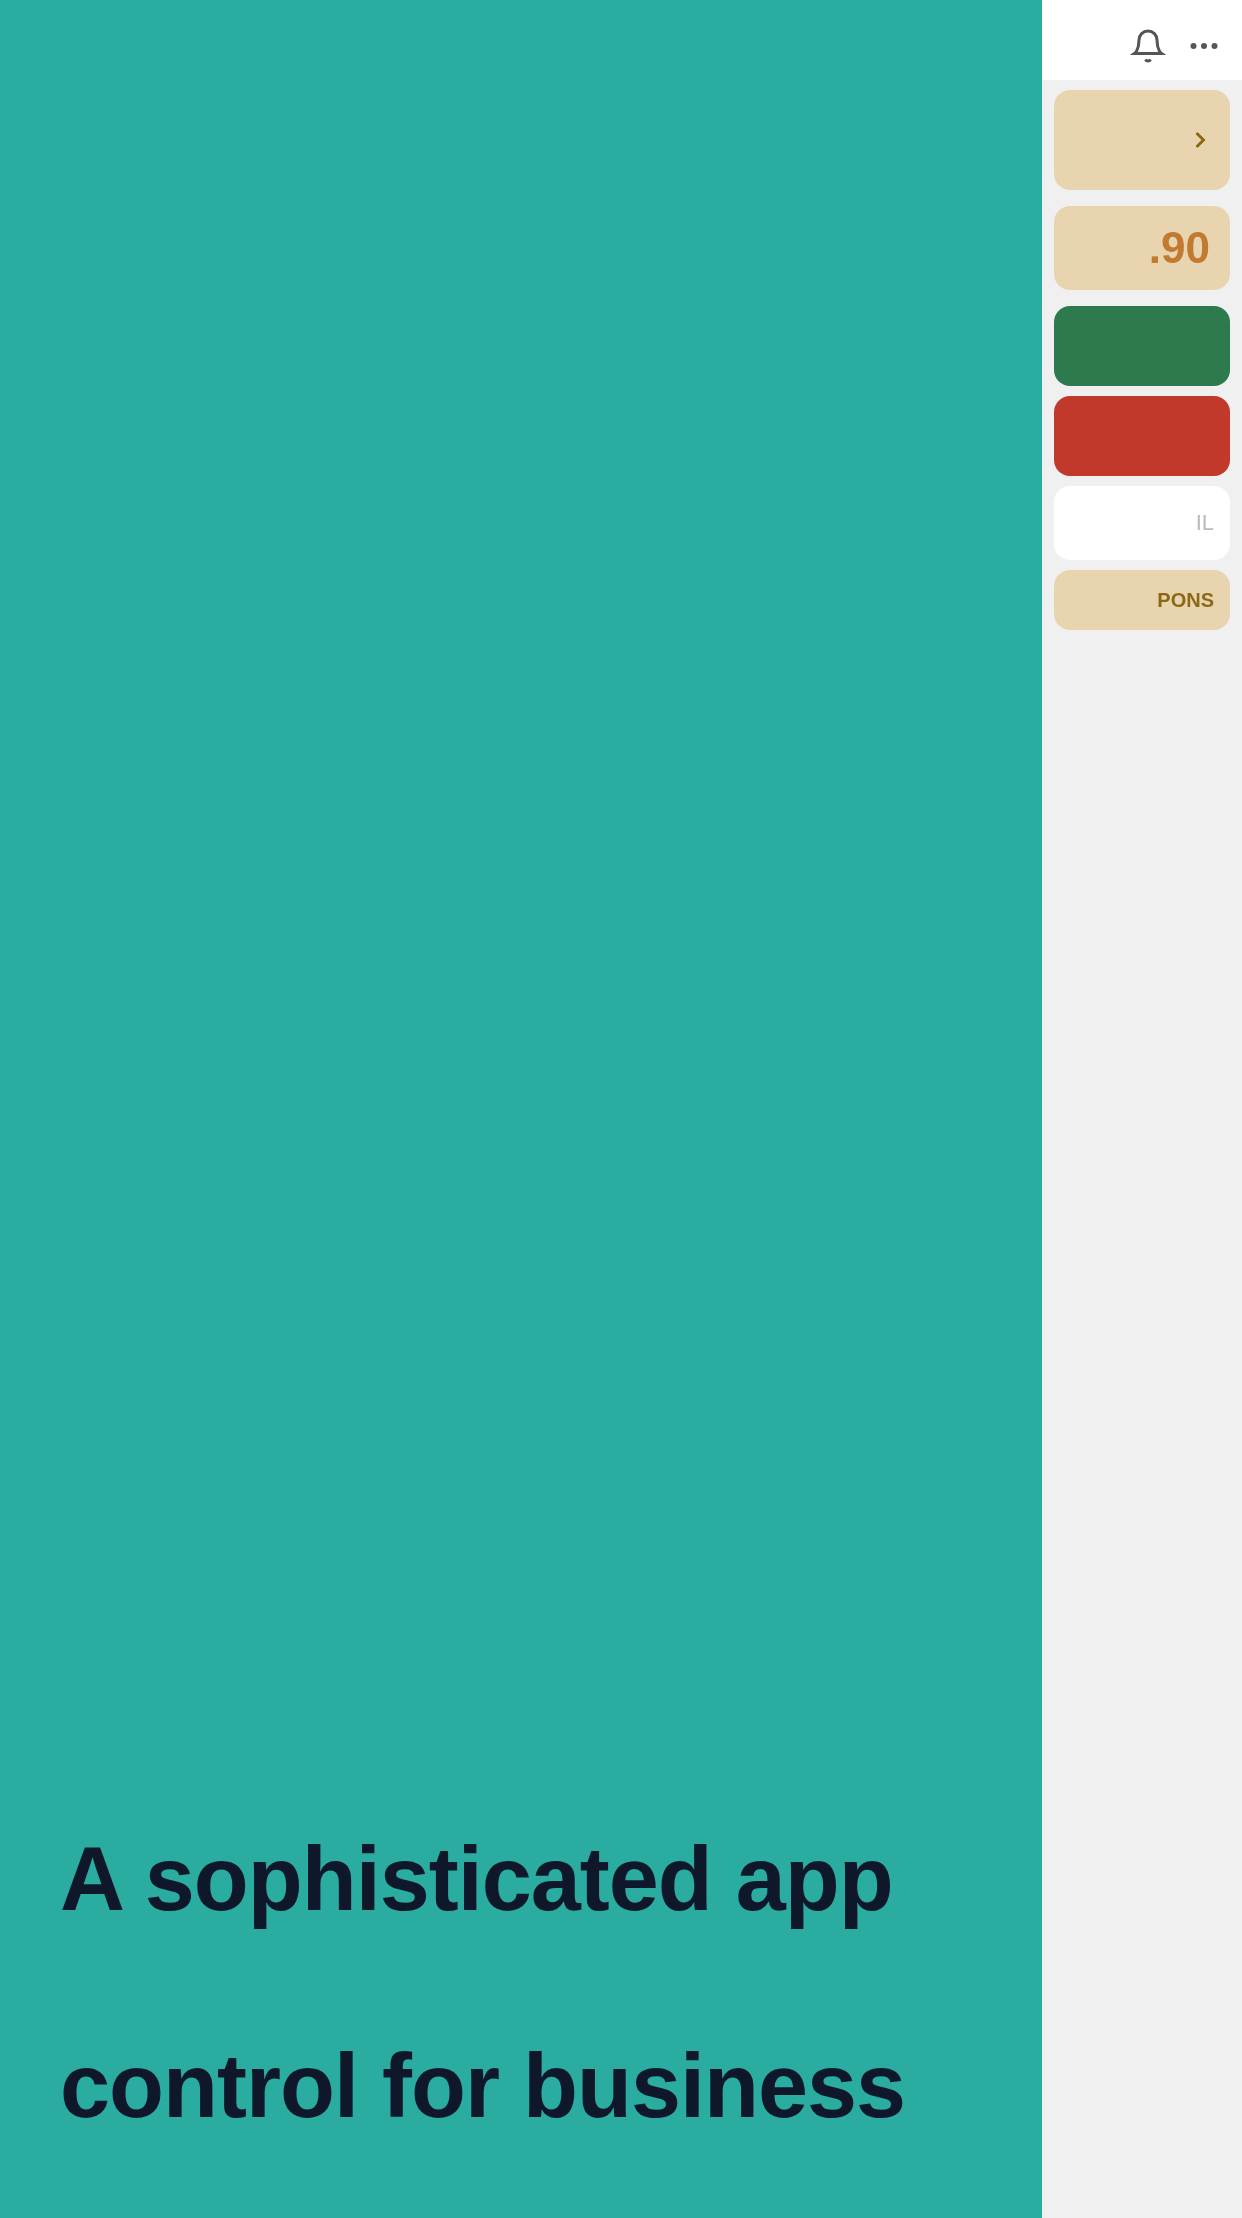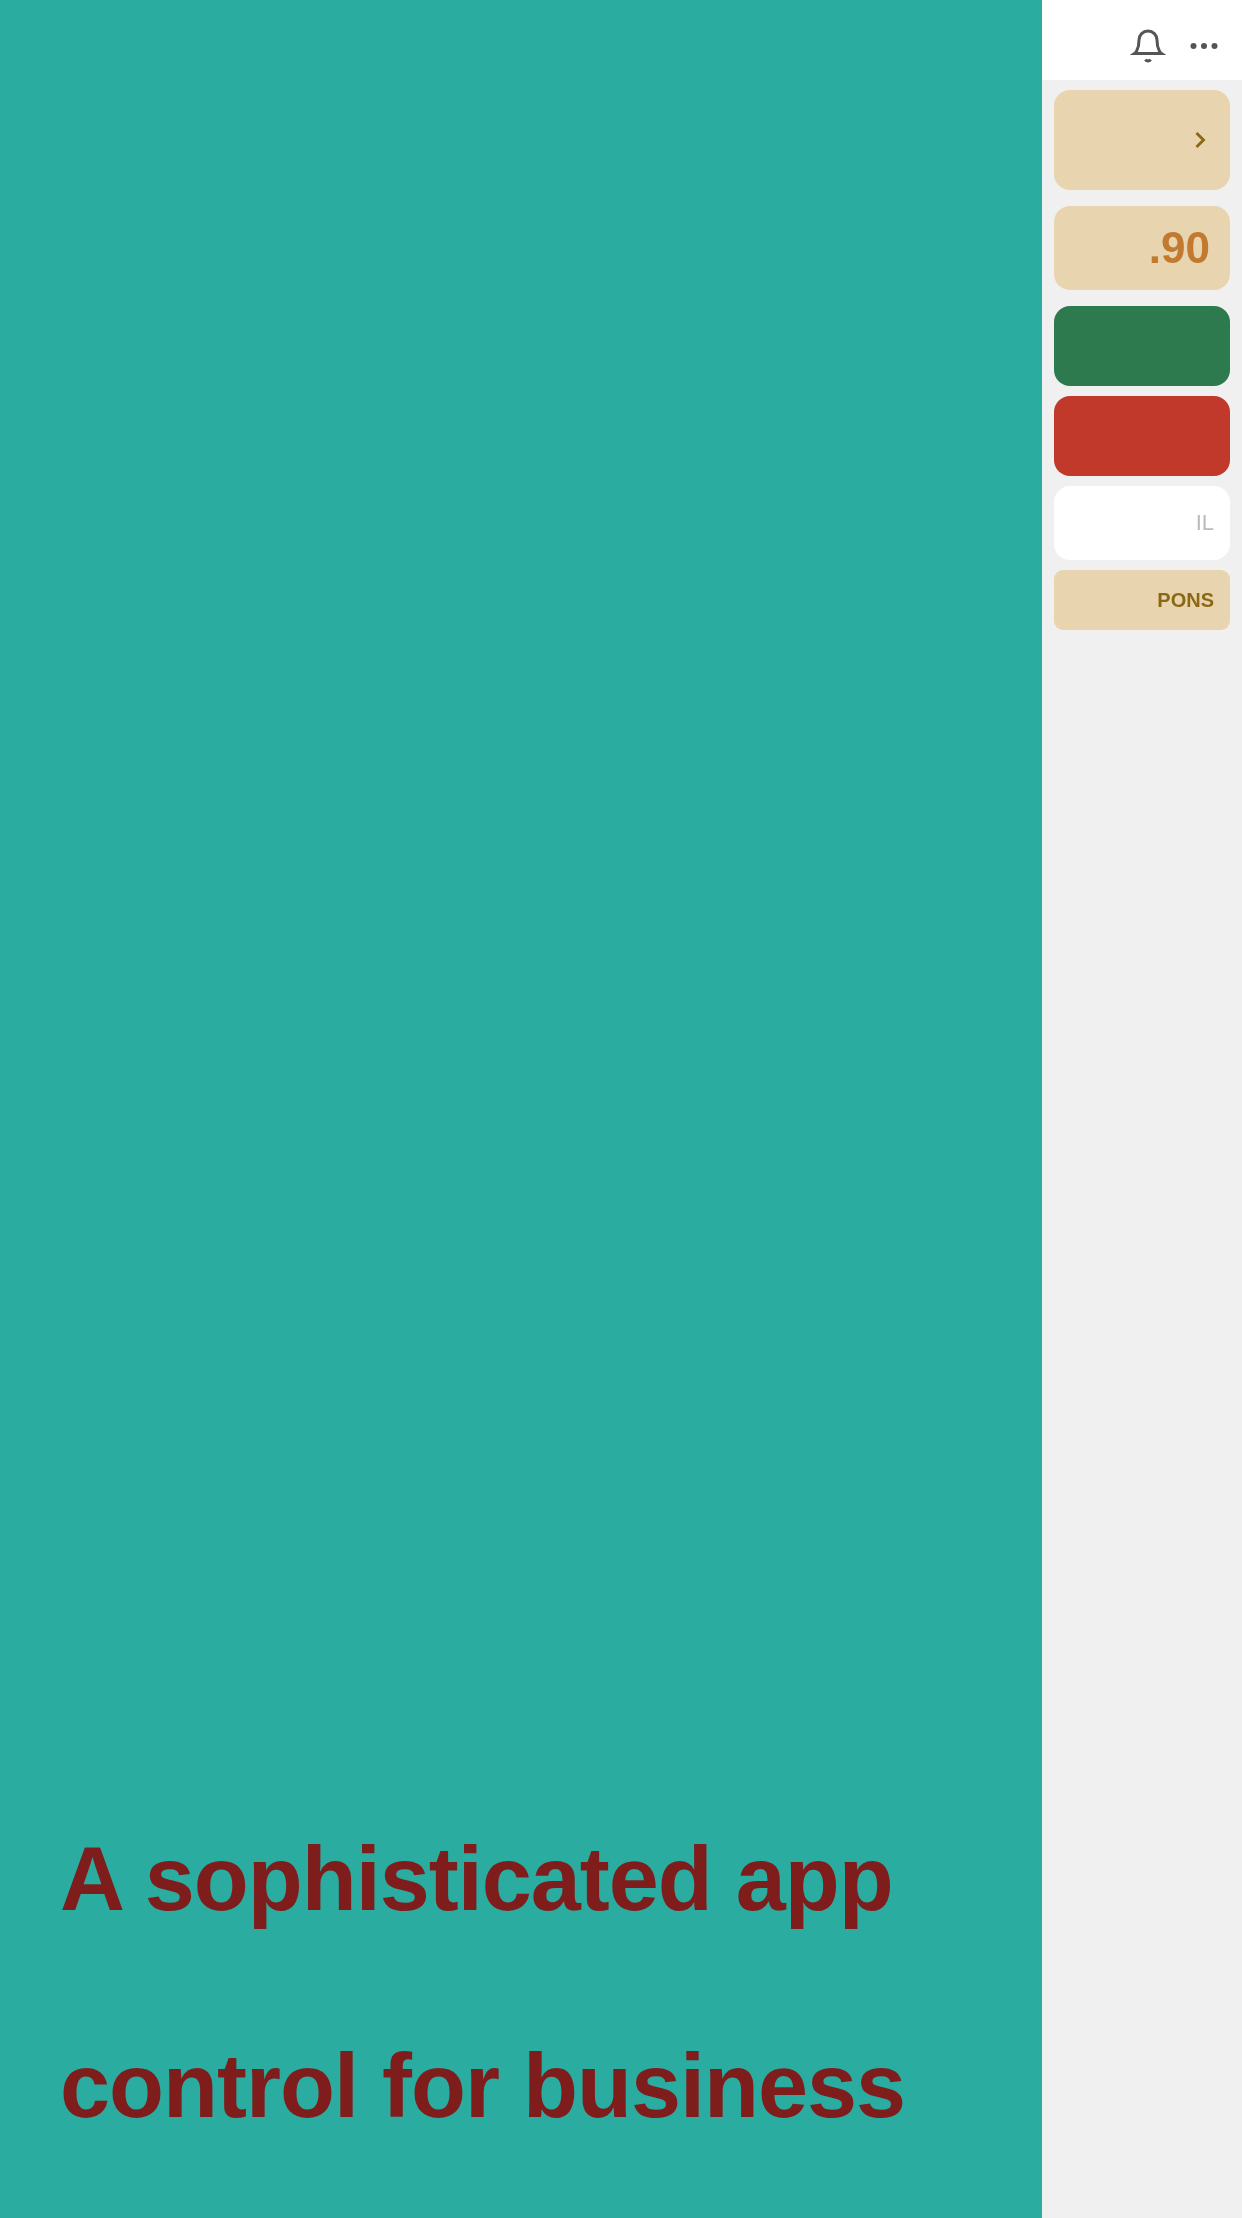--- a/index.html
+++ b/index.html
@@ -105,21 +105,21 @@
     }
 
     .bg-input-text {
       font-size: 22px;
       color: #bbb;
     }
 
     .bg-coupon-btn {
       margin: 10px 12px;
       background: #e8d5b0;
-      border-radius: 9px;
+      border-radius: 16px;
       height: 60px;
       display: flex;
       align-items: center;
       justify-content: flex-end;
       padding-right: 16px;
     }
 
     .coupon-text {
       font-size: 20px;
       font-weight: 700;
@@ -130,21 +130,21 @@
     .marketing-section {
       position: absolute;
       bottom: 80px;
       left: 60px;
       right: 60px;
     }
 
     .marketing-text {
       font-size: 90px;
       font-weight: 800;
-      color: #7f1d1d;
+      color: #0f172a;
       line-height: 1.15;
       letter-spacing: -1px;
     }
   </style>
 </head>
 <body>
 
 <div class="teal-bg"></div>
 
 <div class="bg-right">

